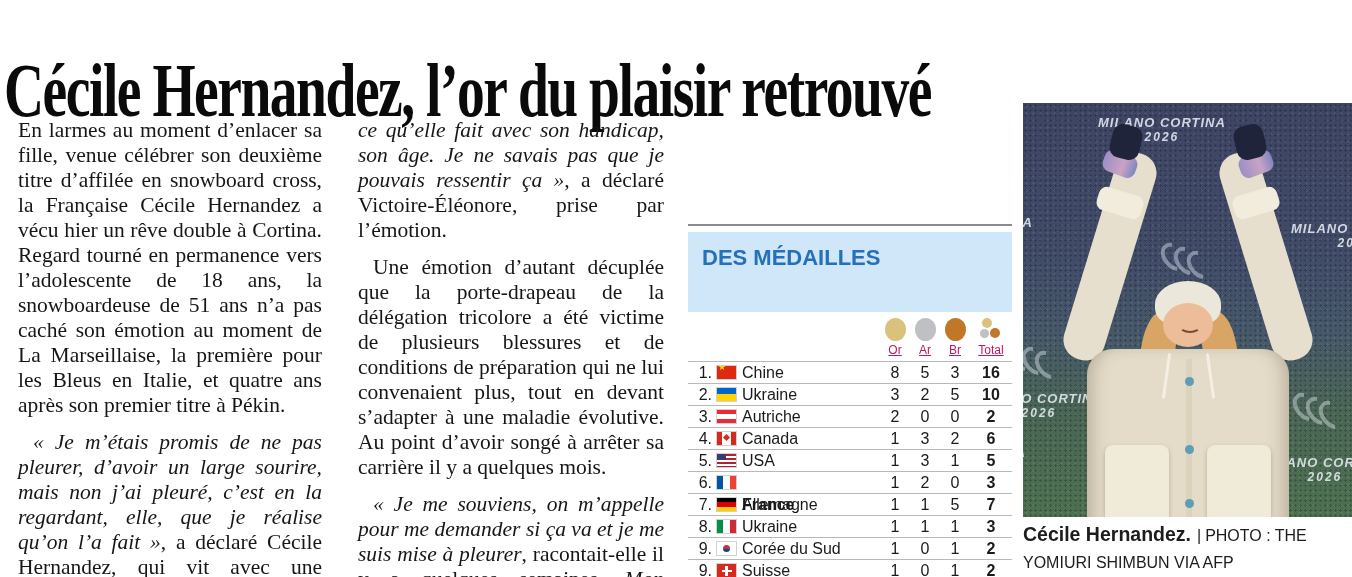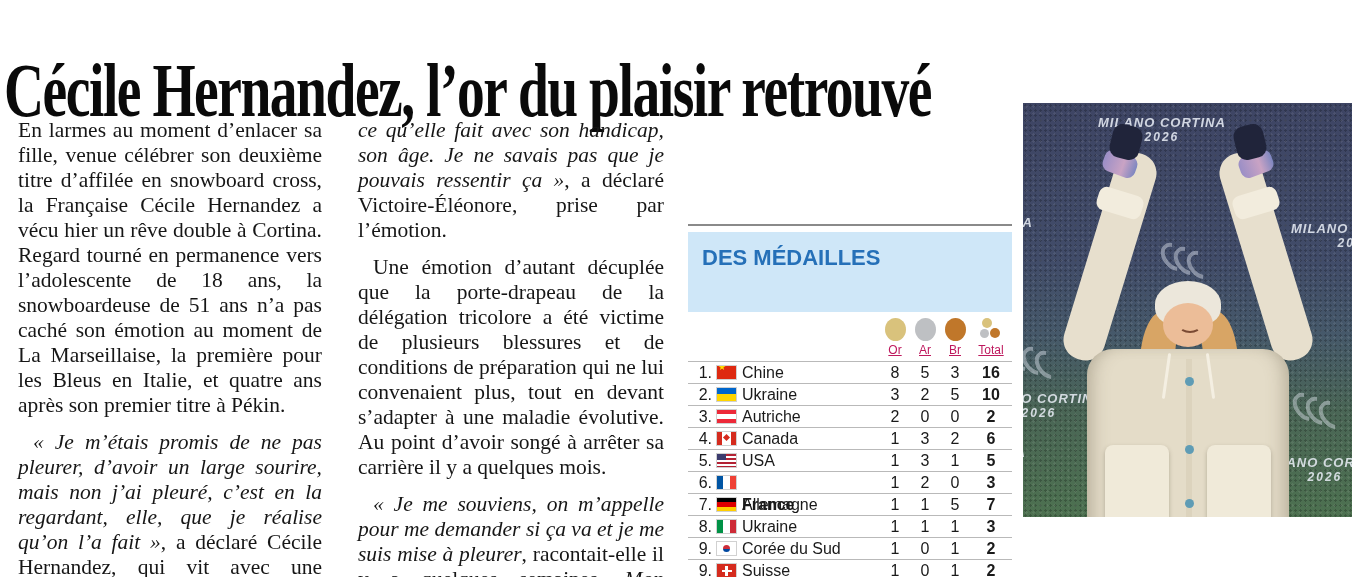--- a/index.html
+++ b/index.html
@@ -307,14 +307,17 @@
         <div class="string sr"></div>
       <div class="placket"></div>
       <div class="btn" style="top:28px;"></div>
       <div class="btn" style="top:96px;"></div>
       <div class="btn" style="top:150px;"></div>
       <div class="pocket pl"></div>
       <div class="pocket pr"></div>
     </div>
   </div>
 
+  <div class="caption">
+    <span class="capname">Cécile Hernandez.</span><span class="capsep">|</span><span>PHOTO :  THE YOMIURI SHIMBUN VIA AFP</span>
+  </div>
 
 </div>
 
 </body></html>

